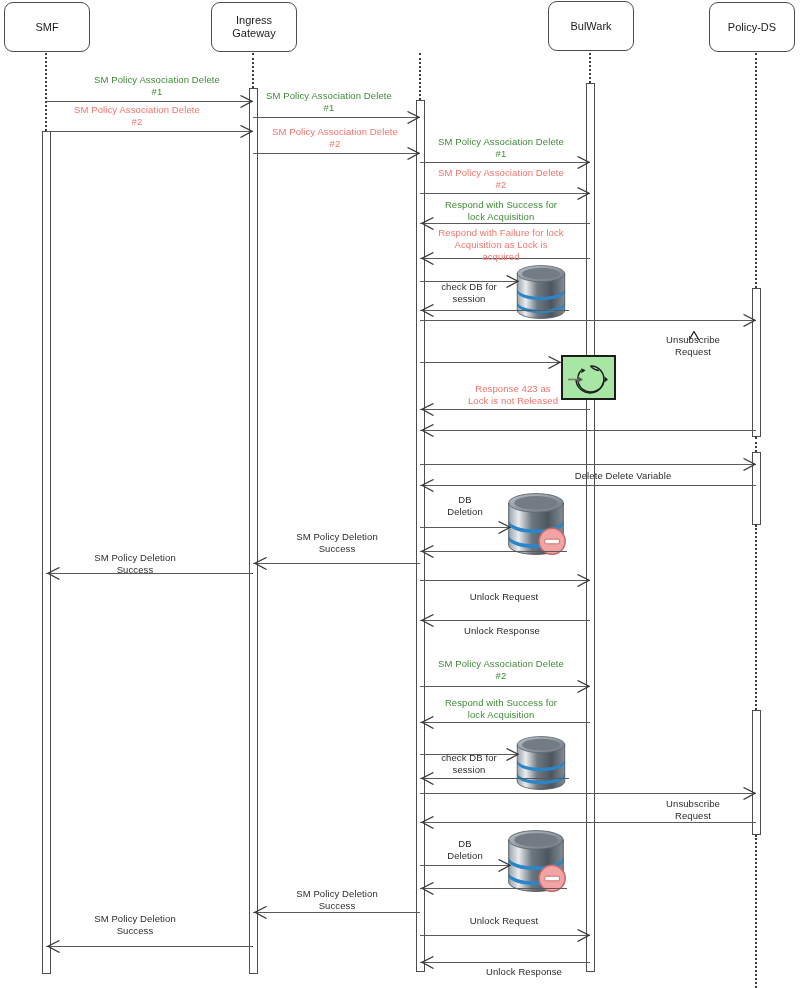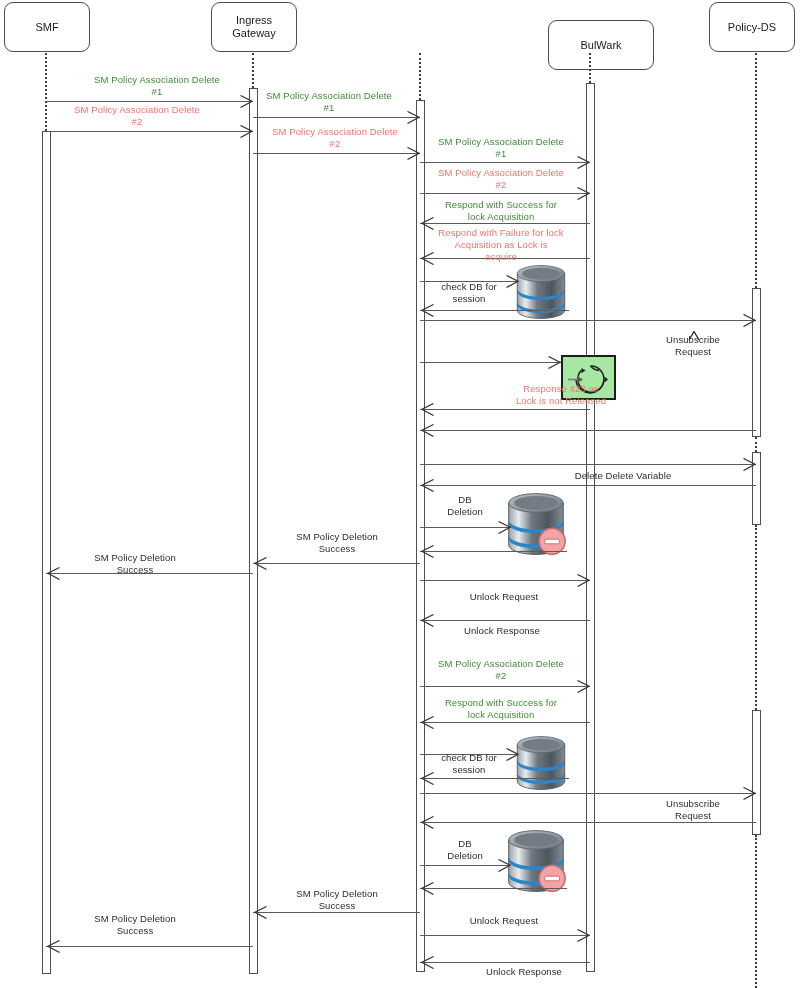--- a/index.html
+++ b/index.html
@@ -71,21 +71,21 @@
   .loop-box svg{display:block;position:absolute;left:0;top:0;}
   .caret-mark{position:absolute;}
 </style>
 </head>
 <body>
 
 <div id="canvas">
     <div class="lifeline-box" style="left: 211px; top: 2px; width: 86px; height: 50px;">Ingress
 Gateway</div>
     <div class="lifeline-box" style="left: 4px; top: 2px; width: 86px; height: 50px;">SMF</div>
-    <div class="lifeline-box" style="left: 548px; top: 20px; width: 106px; height: 50px;">BulWark</div>
+    <div class="lifeline-box" style="left: 548px; top: 1px; width: 86px; height: 50px;">BulWark</div>
     <div class="lifeline-box" style="left: 709px; top: 2px; width: 86px; height: 50px; text-align: center;">Policy-DS</div>
     <div class="lifeline-dash" style="left: 45px; top: 53px; height: 78px;"></div>
     <div class="lifeline-dash" style="left: 252px; top: 53px; height: 35px;"></div>
     <div class="lifeline-dash" style="left: 419px; top: 53px; height: 47px;"></div>
     <div class="lifeline-dash" style="left: 589px; top: 53px; height: 30px;"></div>
     <div class="lifeline-dash" style="left: 755px; top: 53px; height: 235px;"></div>
     <div class="lifeline-dash" style="left: 755px; top: 437px; height: 15px;"></div>
     <div class="lifeline-dash" style="left: 755px; top: 525px; height: 185px;"></div>
     <div class="lifeline-dash" style="left: 755px; top: 835px; height: 153px;"></div>
     <div class="activation" style="left: 42px; top: 131px; height: 843px;"></div>
@@ -266,21 +266,21 @@
     <div class="label green" style="left: 404px; top: 199px; width: 194px;">Respond with Success for
 lock Acquisition</div>
     <div class="msg" style="left: 420px; top: 258px; width: 170px;"></div>
     <div class="ah-open" style="left: 421px; top: 252px;">
       <svg width="13" height="13" viewBox="0 0 13 13">
         <path d="M12.5,0.5 L1,6.2 L12.5,12.5" fill="none" stroke="#3a3a3a" stroke-width="1.3"></path>
       </svg>
     </div>
     <div class="label red" style="left: 404px; top: 227px; width: 194px;">Respond with Failure for lock
 Acquisition as Lock is
-acquire</div>
+acquired</div>
     <div class="msg" style="left: 420px; top: 281px; width: 99px;"></div>
     <div class="ah-open" style="left: 506px; top: 275px;">
       <svg width="13" height="13" viewBox="0 0 13 13">
         <path d="M0.5,0.5 L12,6.2 L0.5,12.5" fill="none" stroke="#3a3a3a" stroke-width="1.3"></path>
       </svg>
     </div>
     <div class="label dark" style="left: 424px; top: 281px; width: 90px;">check DB for
 session</div>
     <div class="msg" style="left: 420px; top: 310px; width: 149px;"></div>
     <div class="ah-open" style="left: 421px; top: 304px;">
@@ -301,21 +301,21 @@
       <svg width="13" height="13" viewBox="0 0 13 13">
         <path d="M0.5,0.5 L12,6.2 L0.5,12.5" fill="none" stroke="#3a3a3a" stroke-width="1.3"></path>
       </svg>
     </div>
     <div class="msg" style="left: 420px; top: 409px; width: 170px;"></div>
     <div class="ah-open" style="left: 421px; top: 403px;">
       <svg width="13" height="13" viewBox="0 0 13 13">
         <path d="M12.5,0.5 L1,6.2 L12.5,12.5" fill="none" stroke="#3a3a3a" stroke-width="1.3"></path>
       </svg>
     </div>
-    <div class="label red" style="left: 424px; top: 383px; width: 178px; margin-left: 48px;">Response 423 as
+    <div class="label red" style="left: 424px; top: 383px; width: 178px;">Response 423 as
 Lock is not Released</div>
     <div class="msg" style="left: 420px; top: 430px; width: 336px;"></div>
     <div class="ah-open" style="left: 421px; top: 424px;">
       <svg width="13" height="13" viewBox="0 0 13 13">
         <path d="M12.5,0.5 L1,6.2 L12.5,12.5" fill="none" stroke="#3a3a3a" stroke-width="1.3"></path>
       </svg>
     </div>
     <div class="msg" style="left: 420px; top: 464px; width: 336px;"></div>
     <div class="ah-open" style="left: 743px; top: 458px;">
       <svg width="13" height="13" viewBox="0 0 13 13">

